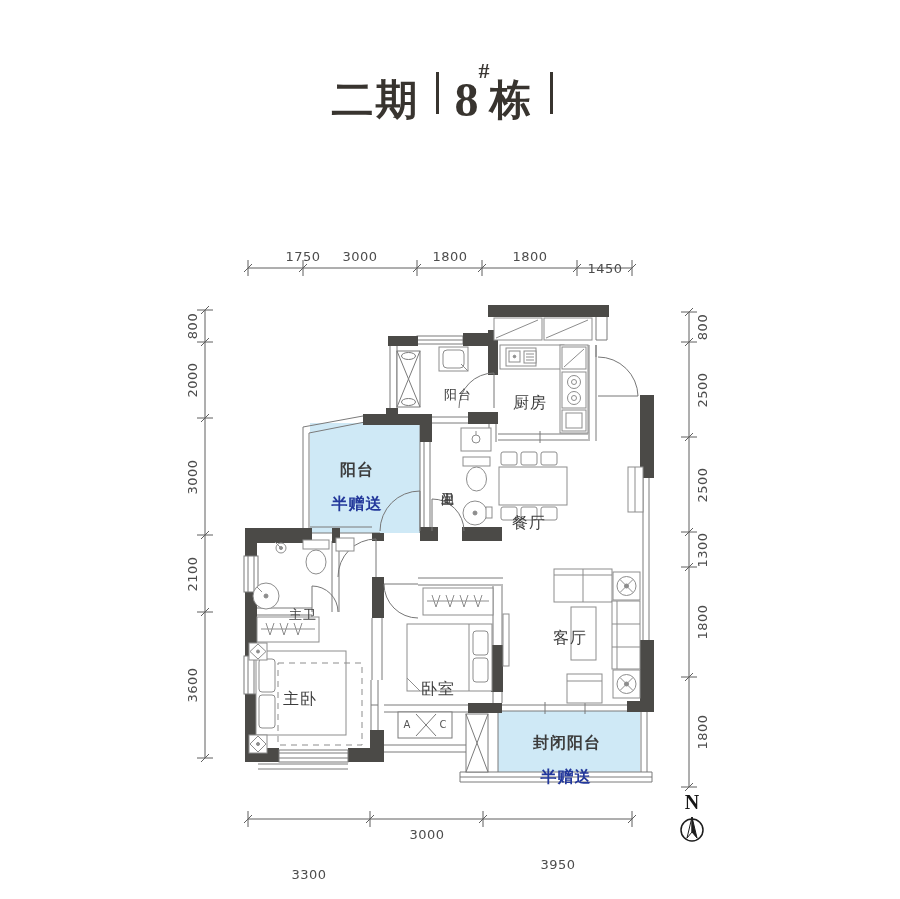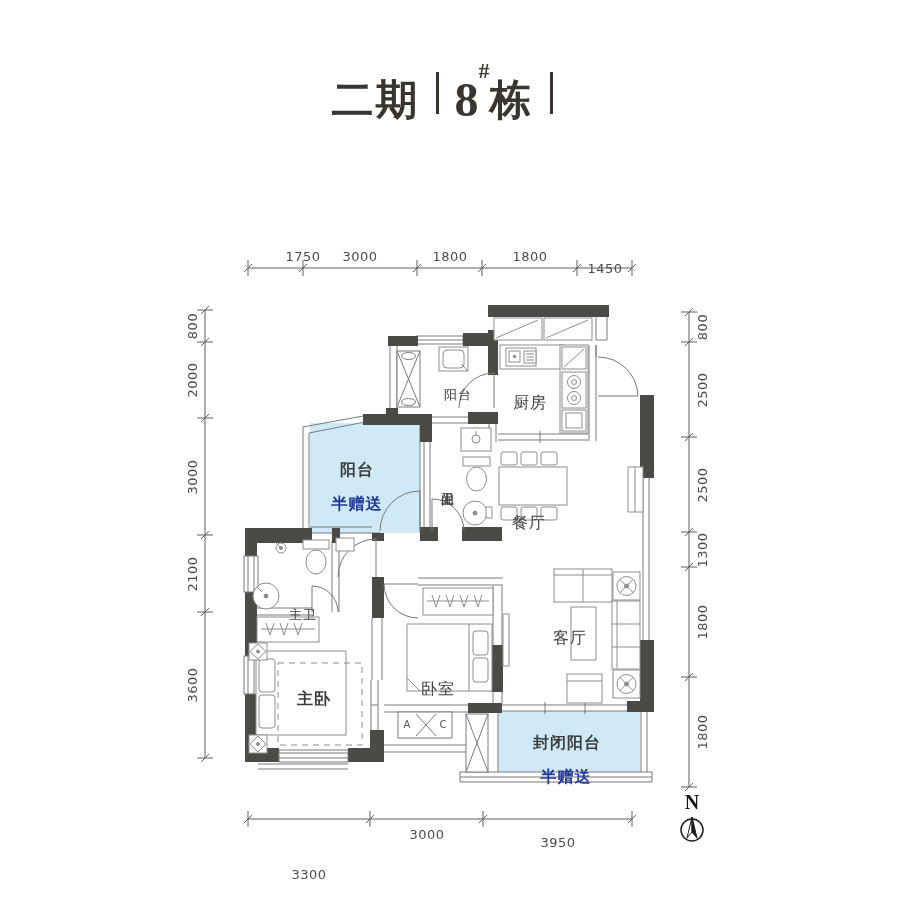--- a/index.html
+++ b/index.html
@@ -391,37 +391,37 @@
     </g>
   </svg>
 
   <div class="lbl sm" style="left:458px;top:395px;font-weight:normal;">阳台</div>
   <div class="lbl" style="left:530px;top:403px;font-weight:normal;">厨房</div>
   <div class="lbl sm v" style="left:447px;top:482px;font-weight:normal;">卫生间</div>
   <div class="lbl" style="left:529px;top:487px;font-weight:normal;margin-top:36px;">餐厅</div>
   <div class="lbl" style="left:357px;top:470px;">阳台</div>
   <div class="lbl blue" style="left:357px;top:488px;">半赠送</div>
   <div class="lbl sm" style="left:303px;top:615px;font-weight:normal;">主卫</div>
-  <div class="lbl" style="left:314px;top:699px;font-weight:bold;">主卧</div>
+  <div class="lbl" style="left:300px;top:699px;font-weight:normal;">主卧</div>
   <div class="lbl" style="left:438px;top:689px;font-weight:normal;">卧室</div>
   <div class="lbl" style="left:570px;top:638px;font-weight:normal;">客厅</div>
   <div class="lbl" style="left:567px;top:743px;">封闭阳台</div>
   <div class="lbl blue" style="left:566px;top:761px;">半赠送</div>
   <div class="lbl ac" style="left:407px;top:724px;">A</div>
   <div class="lbl ac" style="left:443px;top:724px;">C</div>
 
   <div class="dim" style="left:275px;top:256px;margin-left:28px;">1750</div>
   <div class="dim" style="left:360px;top:256px;">3000</div>
   <div class="dim" style="left:450px;top:256px;">1800</div>
   <div class="dim" style="left:530px;top:256px;">1800</div>
   <div class="dim" style="left:605px;top:268px;">1450</div>
 
   <div class="dim" style="left:309px;top:834px;margin-top:40px;">3300</div>
   <div class="dim" style="left:427px;top:834px;">3000</div>
-  <div class="dim" style="left:558px;top:842px;">3950</div>
+  <div class="dim" style="left:558px;top:864px;">3950</div>
 
   <div class="dim rot" style="left:192px;top:326px;">800</div>
   <div class="dim rot" style="left:192px;top:380px;">2000</div>
   <div class="dim rot" style="left:192px;top:477px;">3000</div>
   <div class="dim rot" style="left:192px;top:574px;">2100</div>
   <div class="dim rot" style="left:192px;top:685px;">3600</div>
 
   <div class="dim rot" style="left:702px;top:327px;">800</div>
   <div class="dim rot" style="left:702px;top:390px;">2500</div>
   <div class="dim rot" style="left:702px;top:485px;">2500</div>

